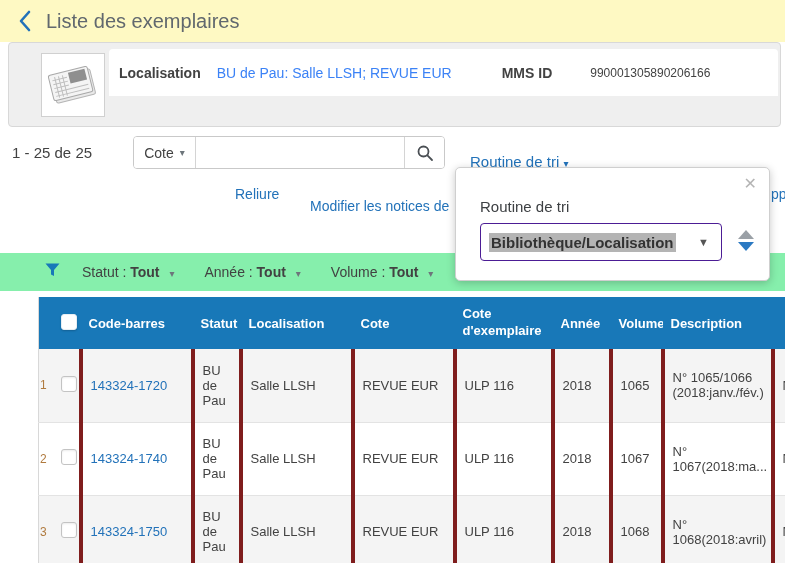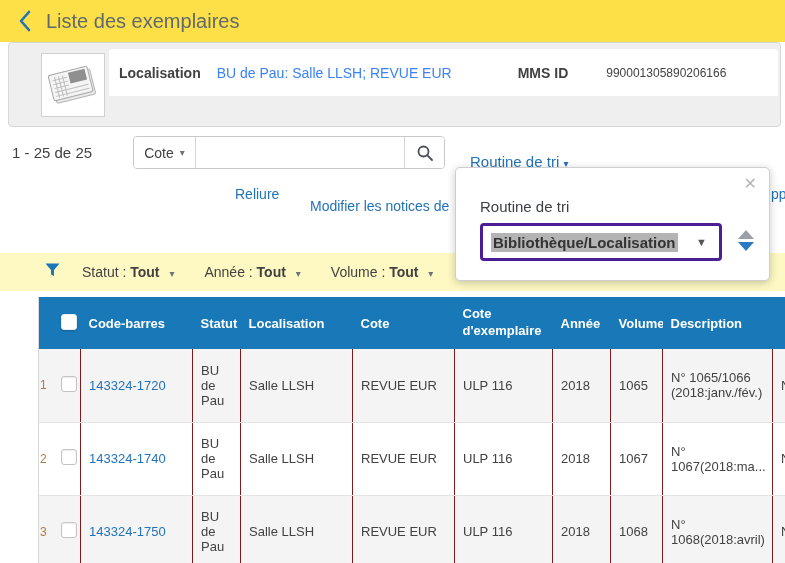--- a/index.html
+++ b/index.html
@@ -1,38 +1,38 @@
 <!DOCTYPE html>
 <html><head>
 <meta charset="utf-8">
 <style>
   * { margin:0; padding:0; box-sizing:border-box; }
   html,body { width:785px; height:563px; overflow:hidden; background:#fff;
     font-family:"Liberation Sans", sans-serif; color:#3d4043; }
 
   
   .app-header { position:absolute; top:0; left:0; width:785px; height:42px;
-    background:#fde047; display:flex; align-items:center; padding-left:12px; }
+    background:#fef9c3; display:flex; align-items:center; padding-left:12px; }
   .back-btn { width:26px; height:26px; display:flex; align-items:center; justify-content:center;
     cursor:pointer; }
   .page-title { font-size:20px; color:#61686e; margin-left:8px; font-weight:400; }
 
   
   .summary-band { position:absolute; top:42px; left:8px; width:773px; height:85px;
     background:#efefef; border:1px solid #d8d8d8; border-radius:4px; }
   .thumb-box { position:absolute; top:10px; left:32px; width:64px; height:64px;
     background:#fff; border:1px solid #d0d0d0; display:flex; align-items:center; justify-content:center; }
   .summary-panel { position:absolute; top:6px; left:100px; right:2px; height:47px;
     background:#fff; border-radius:4px 4px 0 0; display:flex; align-items:center; }
   .sum-label { font-weight:bold; font-size:14px; color:#424242; }
   .sum-link { font-size:14px; color:#3b82f6; text-decoration:none; }
   .sum-value { font-size:12px; color:#424242; }
   .lbl-loc { margin-left:10px; }
   .val-loc { margin-left:16px; }
-  .lbl-mms { margin-left:66px; }
+  .lbl-mms { margin-left:50px; }
   .val-mms { margin-left:38px; }
 
   
   .toolbar { position:absolute; top:136px; left:0; width:785px; height:34px; }
   .result-count { position:absolute; left:12px; top:8px; font-size:15px; color:#424242; }
   .search-group { position:absolute; left:133px; top:0; height:33px; display:flex;
     border:1px solid #c9c9c9; border-radius:4px; background:#fff; overflow:hidden; }
   .field-select { width:62px; display:flex; align-items:center; justify-content:center; gap:6px;
     font-size:14px; color:#424242; background:#fff; border-right:1px solid #d4d4d4; cursor:pointer; }
   .caret { font-size:10px; color:#6d757b; }
@@ -46,33 +46,33 @@
 
   
   .actions-row { position:absolute; top:184px; left:0; width:755px; height:24px; }
   .action-link { position:absolute; font-size:14px; color:#2272b9; text-decoration:none; cursor:pointer; }
   .link-reliure { left:235px; top:2px; }
   .link-modifier { left:310px; top:2px;margin-top:12px; }
   .link-fragment { left:771px; top:2px; }
 
   
   .filter-bar { position:absolute; top:253px; left:0; width:785px; height:38px;
-    background:#fef9c3; display:flex; align-items:center; }
+    background:#86efac; display:flex; align-items:center; }
   .funnel { margin-left:45px; margin-right:22px; cursor:pointer; }
   .filter-item { font-size:14px; color:#424242; margin-right:30px; white-space:nowrap; cursor:pointer; }
   .filter-item b { font-weight:bold; }
   .filter-item .caret { margin-left:6px; }
 
   
   .items-table { position:absolute; top:297px; left:38px; width:774px;
     border-collapse:collapse; table-layout:fixed; font-size:13px;
     border-left:1px solid #d8d8d8; }
   .items-table th { background:#1878b8; color:#fff; font-weight:bold; text-align:left;
     height:52px; padding:6px 8px; vertical-align:middle; overflow:hidden; white-space:normal; }
-  .items-table td { background:#fff; border-bottom:1px solid #e3e3e3; border-right:1px solid #7f1d1d;
+  .items-table td { background:#fff; border-bottom:1px solid #e3e3e3; border-right:4px solid #7f1d1d;
     height:73px; padding:6px 8px; vertical-align:middle; color:#424242; overflow:hidden; }
   .items-table tr.alt td { background:#f4f4f4; }
   .col-num   { width:14px; }
   .col-check { width:28px; }
   .col-code  { width:112px; }
   .col-bib   { width:48px; }
   .col-loc   { width:112px; }
   .col-cote  { width:102px; }
   .col-cex   { width:98px; }
   .col-an    { width:58px; }
@@ -88,21 +88,21 @@
   th.th-wrap { white-space:normal; line-height:1.3; }
 
   
   .popup { position:absolute; left:455px; top:167px; width:315px; height:114px;
     background:#fff; border:1px solid #cfcfcf; border-radius:5px;
     box-shadow:0 2px 8px rgba(0,0,0,.22); z-index:20; }
   .popup-close { position:absolute; top:8px; right:12px; color:#b4b4b4; font-size:16px;
     line-height:16px; cursor:pointer; }
   .popup-title { position:absolute; top:30px; left:24px; font-size:15px; color:#3d4043; }
   .popup-select { position:absolute; top:55px; left:24px; width:242px; height:38px;
-    border:3px solid #4c1d95; border-radius:4px; background:#fff; display:flex;
+    border:1px solid #4c1d95; border-radius:4px; background:#fff; display:flex;
     align-items:center; cursor:pointer; }
   .popup-select .sel-text { margin-left:8px; font-weight:bold; font-size:15px; color:#333;
     background:#b4b4b4; padding:1px 2px; white-space:nowrap; }
   .popup-select .sel-caret { position:absolute; right:12px; color:#555; font-size:11px; }
   .sort-dir { position:absolute; top:62px; left:282px; width:16px; height:24px; cursor:pointer; }
   .tri-up { width:0; height:0; border-left:8px solid transparent; border-right:8px solid transparent;
     border-bottom:9px solid #9aa0a6; margin-bottom:3px; }
   .tri-down { width:0; height:0; border-left:8px solid transparent; border-right:8px solid transparent;
     border-top:9px solid #2b79c2; }
 </style>

